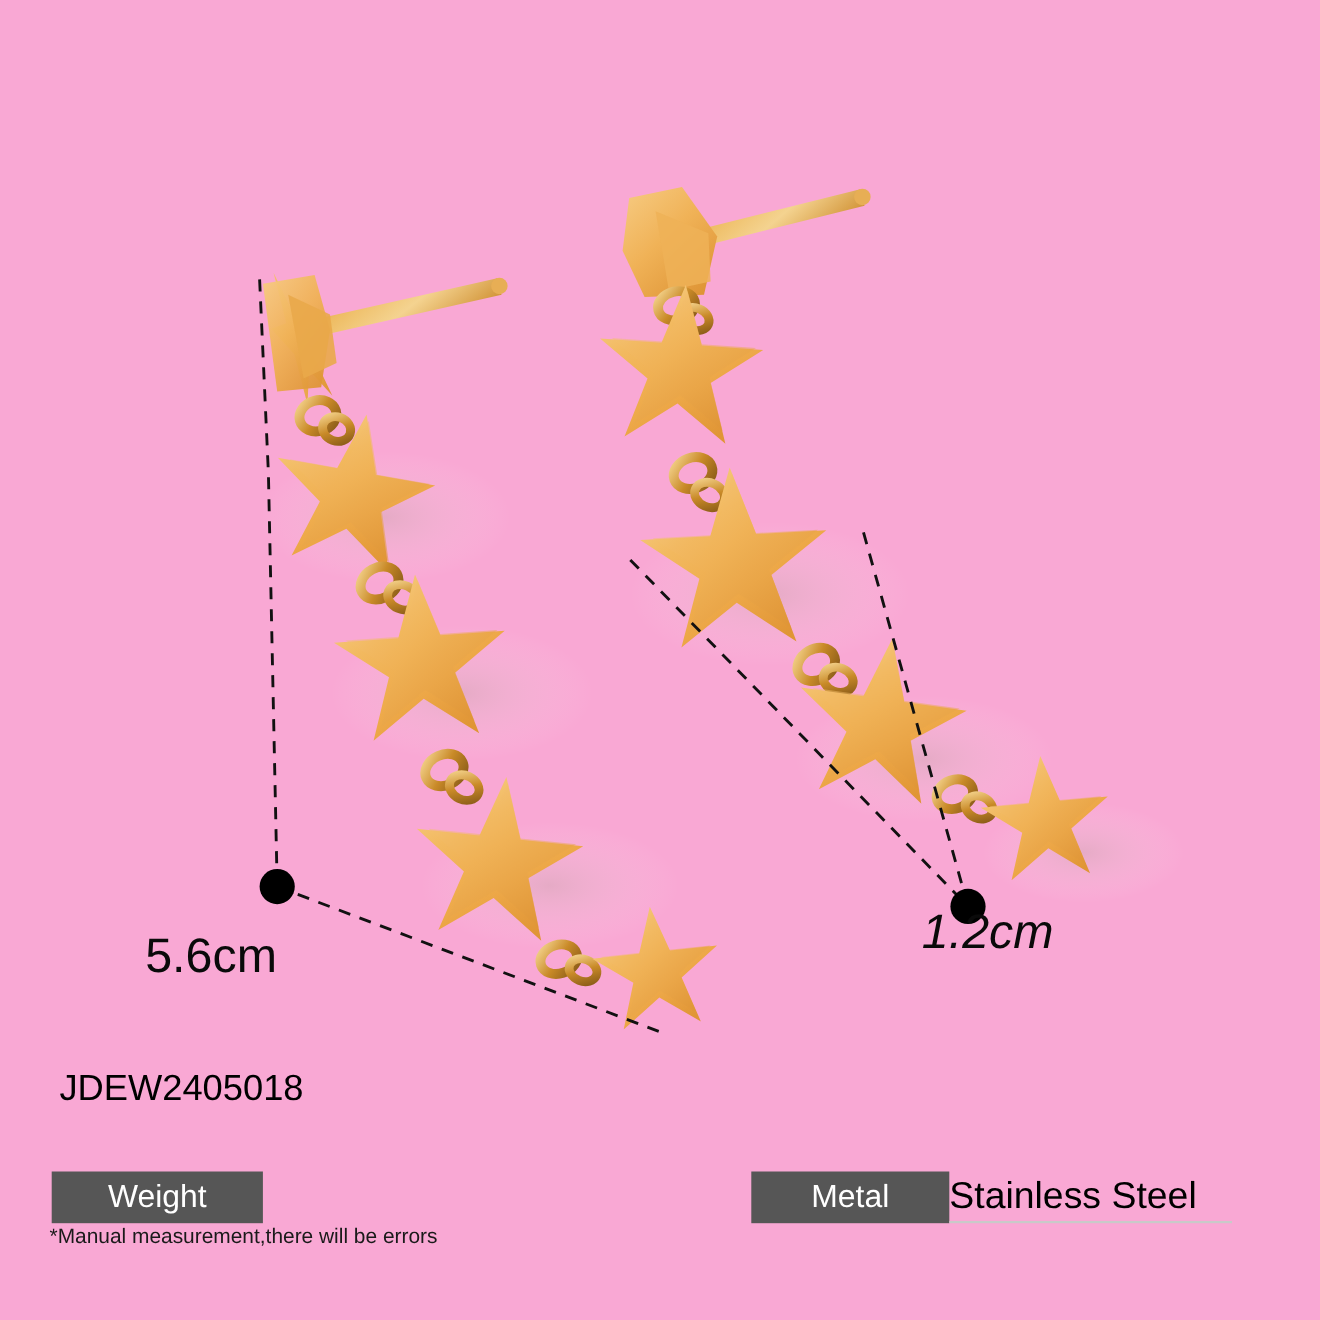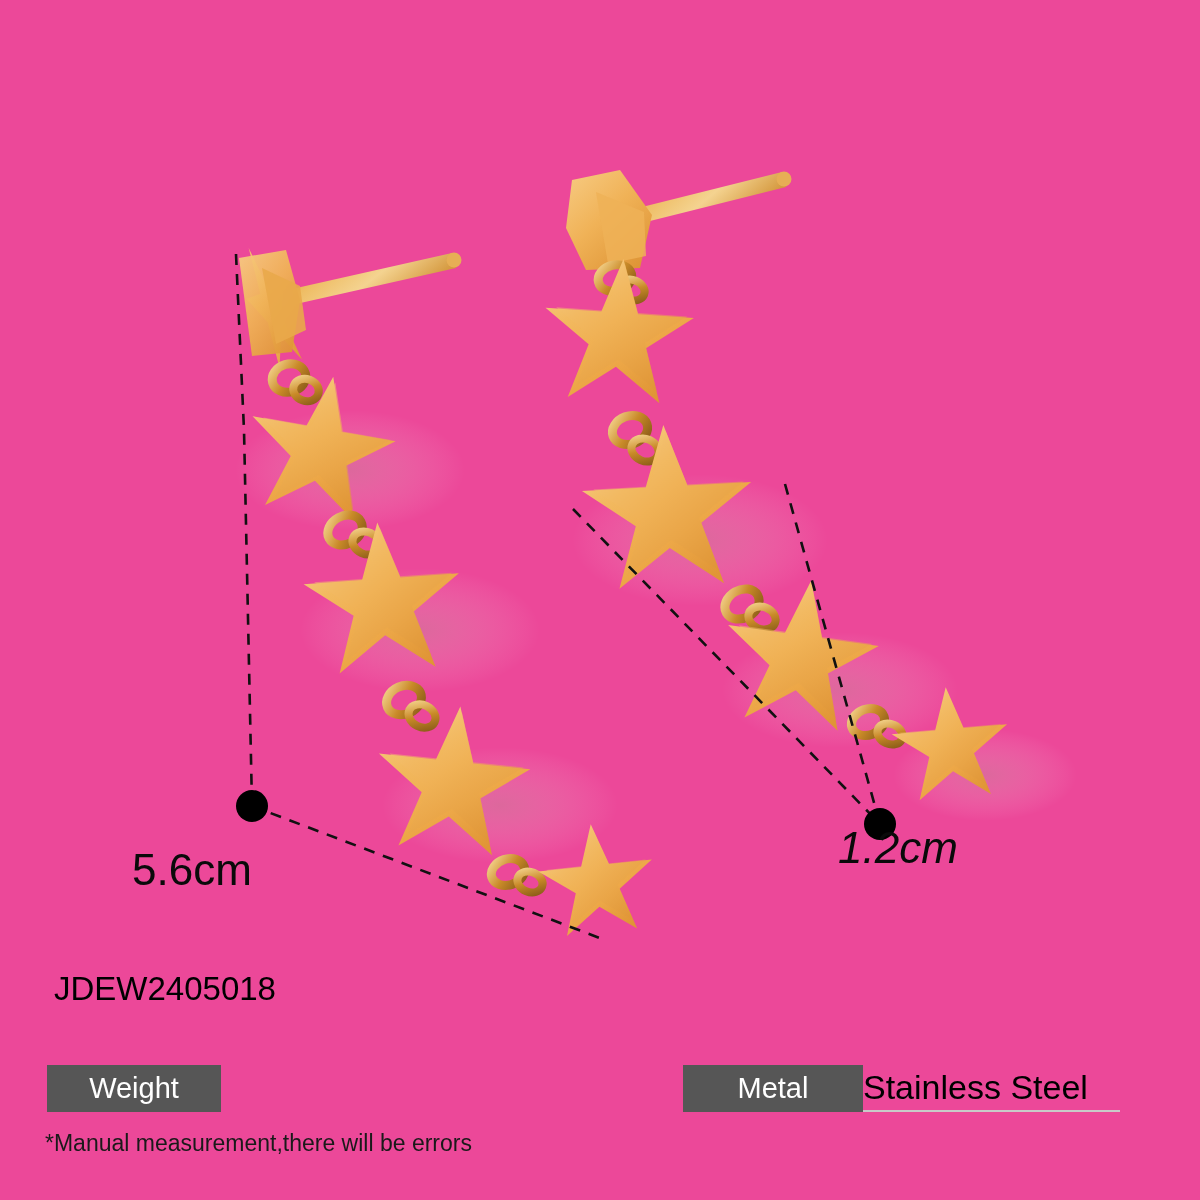--- a/index.html
+++ b/index.html
@@ -4,21 +4,21 @@
 <style>
   html, body {
     margin: 0;
     padding: 0;
     background: #ffffff;
   }
   #page {
     position: relative;
     width: 1200px;
     height: 1200px;
-    background: #ec4899;
+    background: #f9a8d4;
     overflow: hidden;
     font-family: "Liberation Sans", sans-serif;
   }
 
   
   #photo {
     position: absolute;
     left: 0;
     top: 0;
     width: 1200px;
@@ -79,21 +79,21 @@
   .spec-key {
     background: #565656;
     color: #ffffff;
     font-size: 29px;
     display: flex;
     align-items: center;
     justify-content: center;
     height: 47px;
     box-sizing: border-box;
   }
-  #spec-weight .spec-key { width: 174px; text-align: right; }
+  #spec-weight .spec-key { width: 192px; text-align: right; }
   #spec-metal  .spec-key { width: 180px; }
 
   .spec-val {
     flex: 1;
     display: flex;
     align-items: center;
     height: 47px;
     box-sizing: border-box;
     border-bottom: 2px solid #c9c9c9;
     color: #000000;
@@ -102,22 +102,22 @@
     font-size: 40px;
     padding-left: 34px;
   }
   #spec-metal .spec-val {
     font-size: 34px;
   }
 
   #footnote {
     position: absolute;
     left: 45px;
-    top: 170px;
-    font-size: 23px;
+    top: 154px;
+    font-size: 19px;
     color: #1a1a1a;
     white-space: nowrap;
   }
 </style>
 </head>
 <body>
 
 <div id="page">
 
   <div id="photo">

